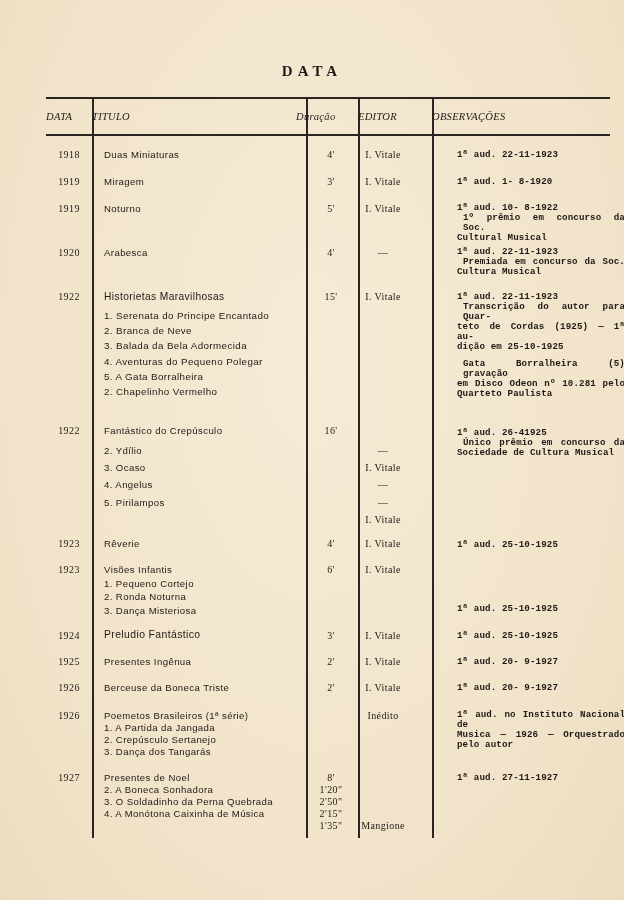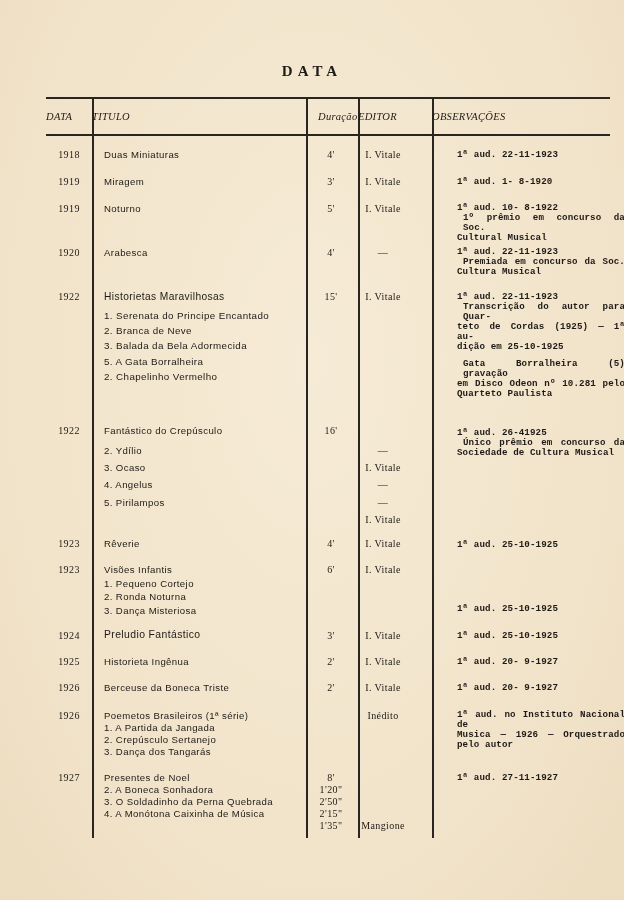--- a/index.html
+++ b/index.html
@@ -52,21 +52,21 @@
 <div class="table">
   <div class="rule top"></div>
   <div class="rule head"></div>
   <div class="vline" style="left:46px"></div>
   <div class="vline" style="left:260px"></div>
   <div class="vline" style="left:312px"></div>
   <div class="vline" style="left:386px"></div>
 
   <div class="hdr" style="left:0;width:46px">DATA</div>
   <div class="hdr" style="left:46px;width:214px">TITULO</div>
-  <div class="hdr" style="left:272px;width:52px">Duração</div>
+  <div class="hdr" style="left:250px;width:52px">Duração</div>
   <div class="hdr" style="left:312px;width:74px">EDITOR</div>
   <div class="hdr" style="left:386px;width:178px">OBSERVAÇÕES</div>
 
   <div>
     <div class="cell date" style="top:52px">1918</div>
     <div class="cell title" style="top:52px">Duas Miniaturas</div>
     <div class="cell dur" style="top:52px">4'</div>
     <div class="cell ed" style="top:52px">I. Vitale</div>
     <div class="cell obs" style="top:53px"><span>1ª aud. 22-11-1923</span></div>
   </div>
@@ -105,20 +105,21 @@
 
   <div>
     <div class="cell date" style="top:194px">1922</div>
     <div class="cell title" style="top:194px;font-size:10.2px">Historietas Maravilhosas</div>
     <div class="cell dur" style="top:194px">15'</div>
     <div class="cell ed" style="top:194px">I. Vitale</div>
     <div class="cell title" style="top:211px;line-height:15.2px;font-size:9.8px;left:58px;width:210px">
       <span class="sub">1. Serenata do Principe Encantado</span>
       <span class="sub">2. Branca de Neve</span>
       <span class="sub">3. Balada da Bela Adormecida</span>
+      <span class="sub">4. Aventuras do Pequeno Polegar</span>
       <span class="sub">5. A Gata Borralheira</span>
       <span class="sub">2. Chapelinho Vermelho</span>
     </div>
     <div class="cell obs" style="top:195px">
       <span class="sub">1ª aud. 22-11-1923</span>
       <span class="sub just ind">Transcrição do autor para Quar-</span>
       <span class="sub just">teto de Cordas (1925) — 1ª au-</span>
       <span class="sub">dição em 25-10-1925</span>
       <span class="sub just ind" style="margin-top:7px">Gata Borralheira (5) gravação</span>
       <span class="sub just">em Disco Odeon nº 10.281 pelo</span>
@@ -174,21 +175,21 @@
   <div>
     <div class="cell date" style="top:533px">1924</div>
     <div class="cell title" style="top:532px;font-size:10.4px">Preludio Fantástico</div>
     <div class="cell dur" style="top:533px">3'</div>
     <div class="cell ed" style="top:533px">I. Vitale</div>
     <div class="cell obs" style="top:534px"><span>1ª aud. 25-10-1925</span></div>
   </div>
 
   <div>
     <div class="cell date" style="top:559px">1925</div>
-    <div class="cell title" style="top:559px">Historieta Ingênua</div>
+    <div class="cell title" style="top:559px">Presentes Ingênua</div>
     <div class="cell dur" style="top:559px">2'</div>
     <div class="cell ed" style="top:559px">I. Vitale</div>
     <div class="cell obs" style="top:560px"><span>1ª aud. 20- 9-1927</span></div>
   </div>
 
   <div>
     <div class="cell date" style="top:585px">1926</div>
     <div class="cell title" style="top:585px">Berceuse da Boneca Triste</div>
     <div class="cell dur" style="top:585px">2'</div>
     <div class="cell ed" style="top:585px">I. Vitale</div>

